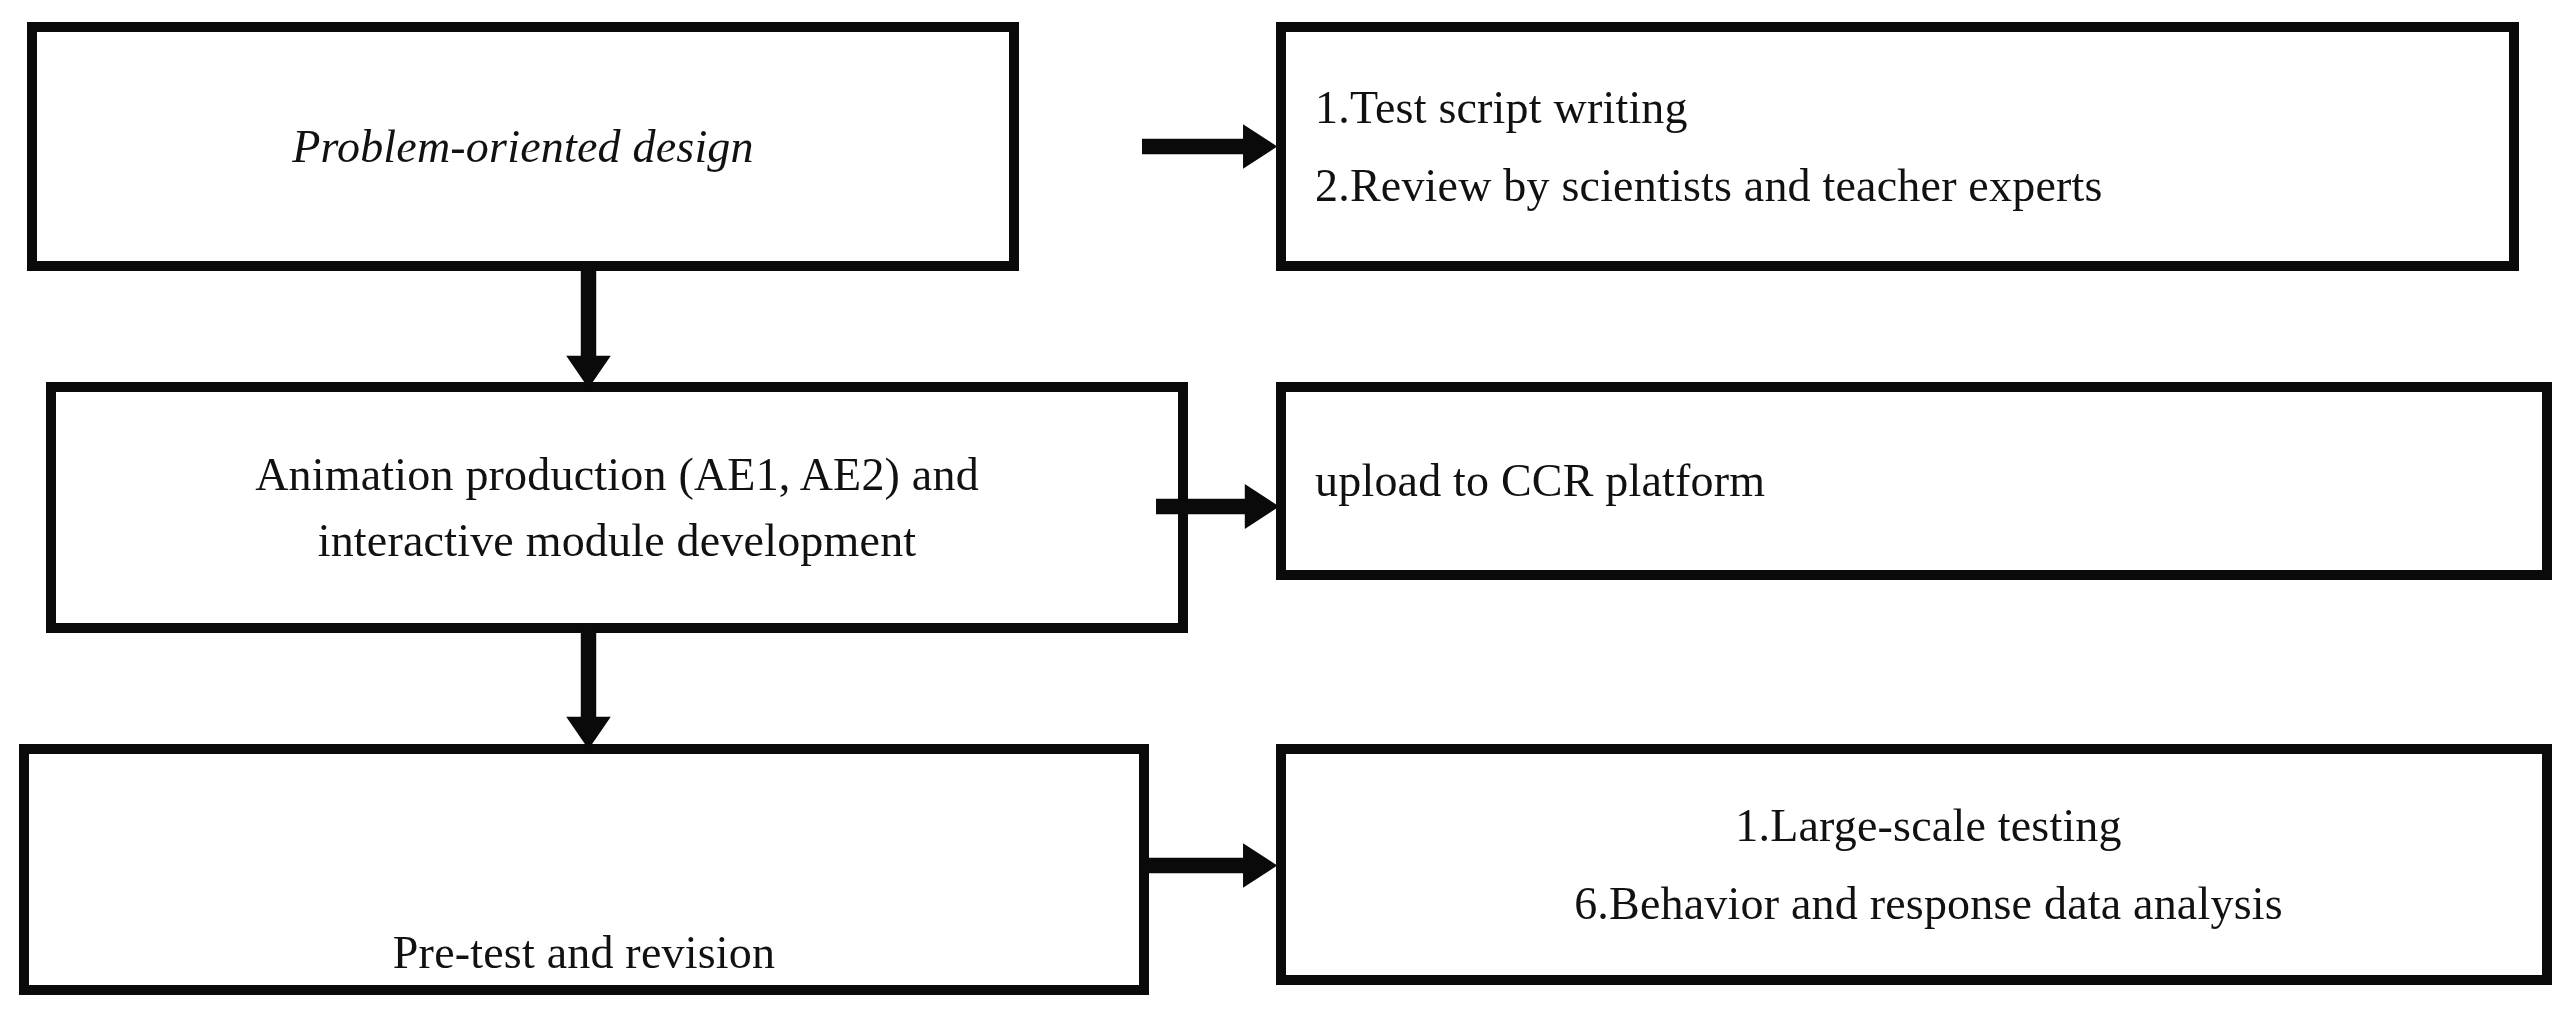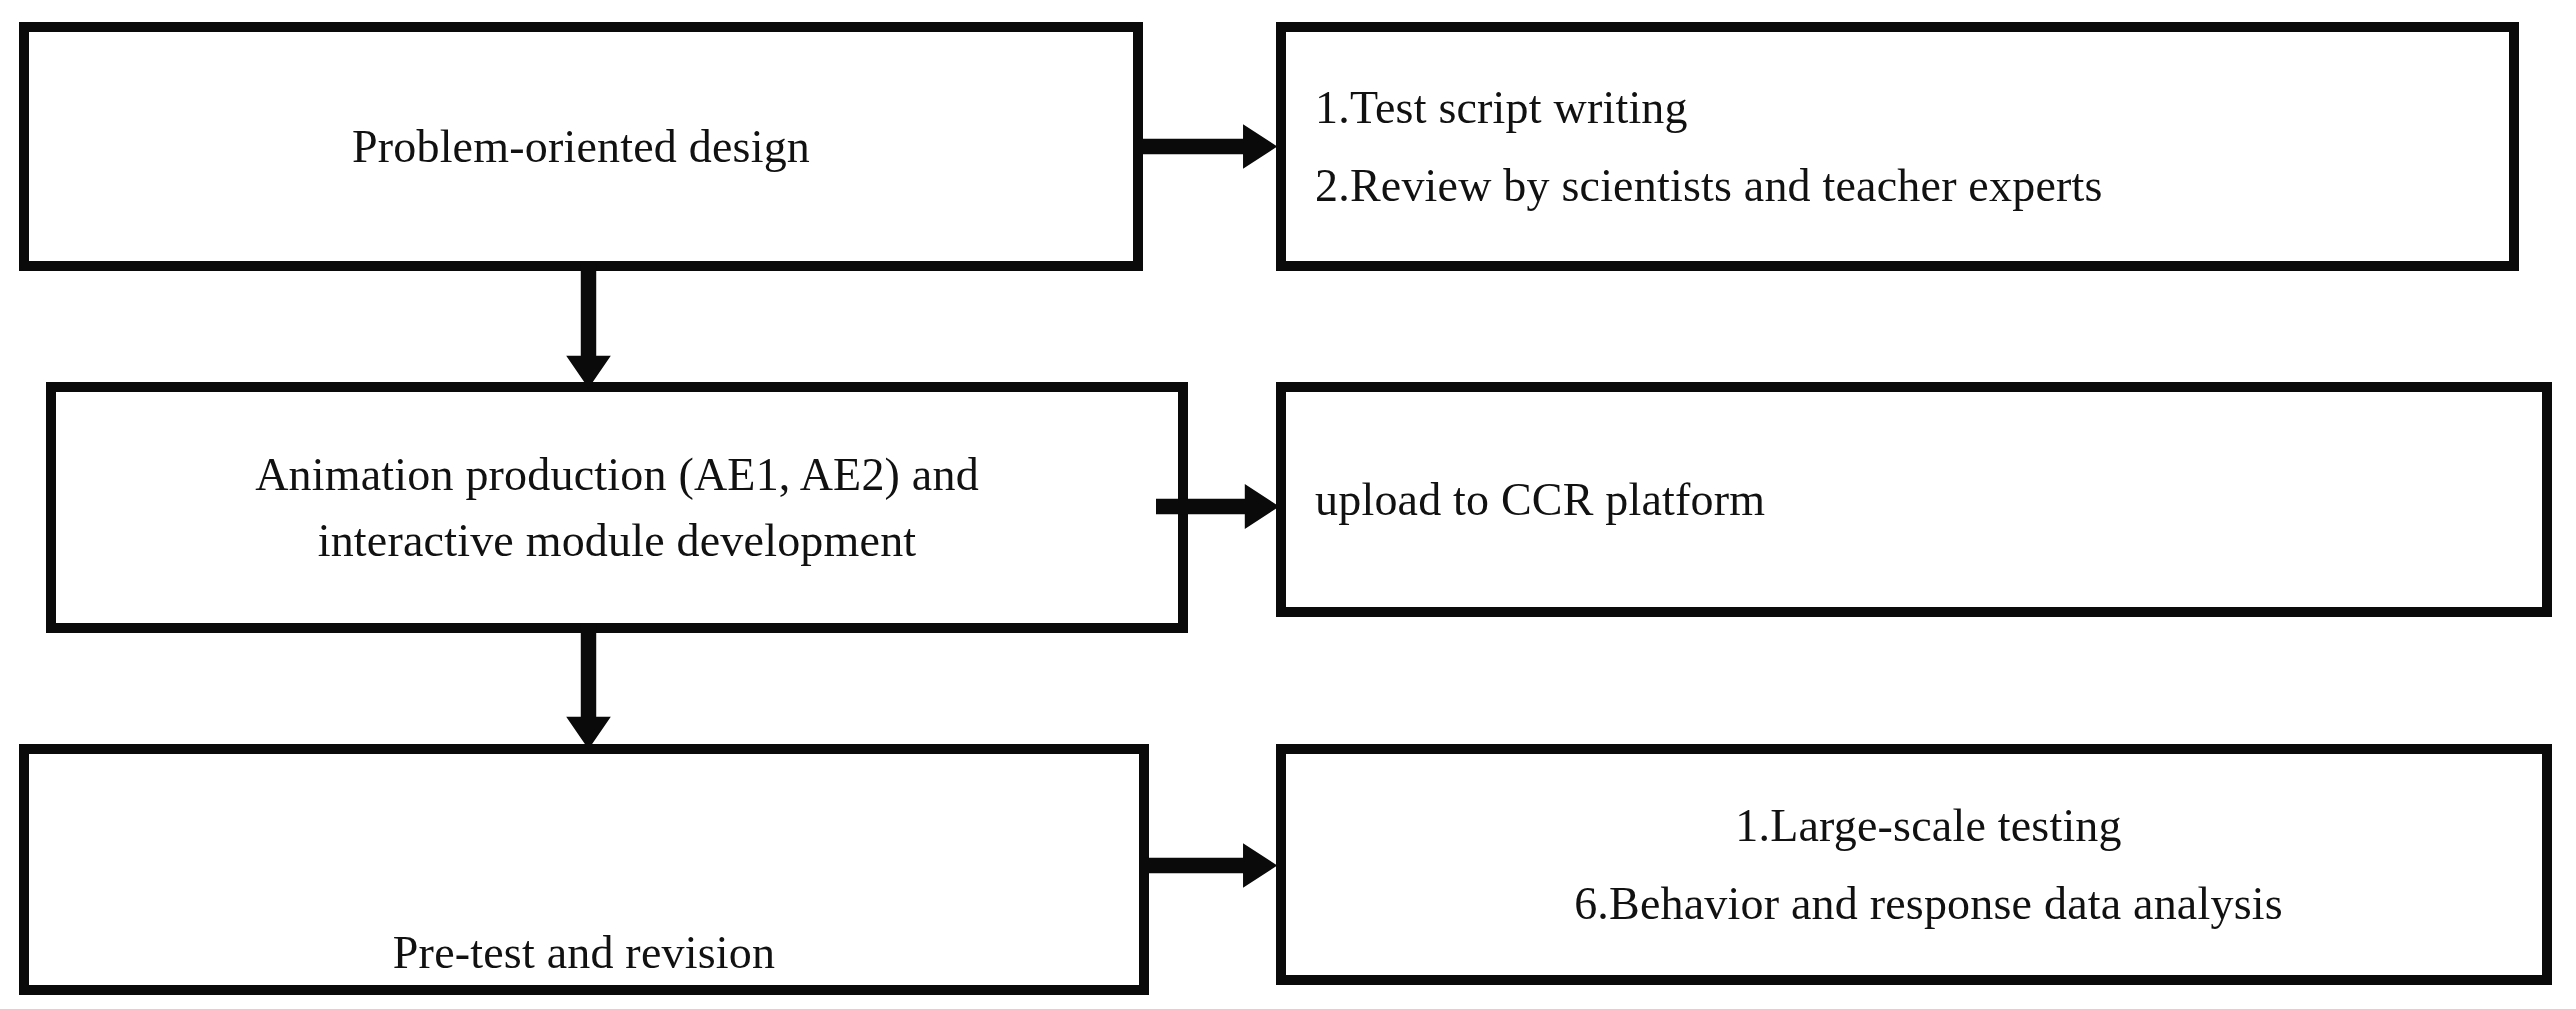--- a/index.html
+++ b/index.html
@@ -49,26 +49,26 @@
 
   .box-left .line {
     padding-left: 29px;
   }
 
   .box-left .line.spaced {
     margin-top: 13px;
   }
 
   
-  #box-problem-design { left: 19px;  top: 22px;   width: 1124px; height: 249px; }
+  #box-problem-design { left: 27px;  top: 22px;   width: 992px; height: 249px; font-style: italic; }
   #box-script-review  { left: 1276px; top: 22px;  width: 1243px; height: 249px; }
 
   
   #box-animation      { left: 19px;  top: 382px;  width: 1142px; height: 251px; margin-left: 27px; }
-  #box-upload         { left: 1276px; top: 382px; width: 1276px; height: 235px; }
+  #box-upload         { left: 1276px; top: 382px; width: 1276px; height: 198px; }
 
   
   #box-pretest        { left: 19px;  top: 744px;  width: 1130px; height: 251px; justify-content: flex-end; }
   #box-analysis       { left: 1276px; top: 744px; width: 1276px; height: 241px; align-items: center; }
 
   
   .connector {
     position: absolute;
     overflow: visible;
   }

